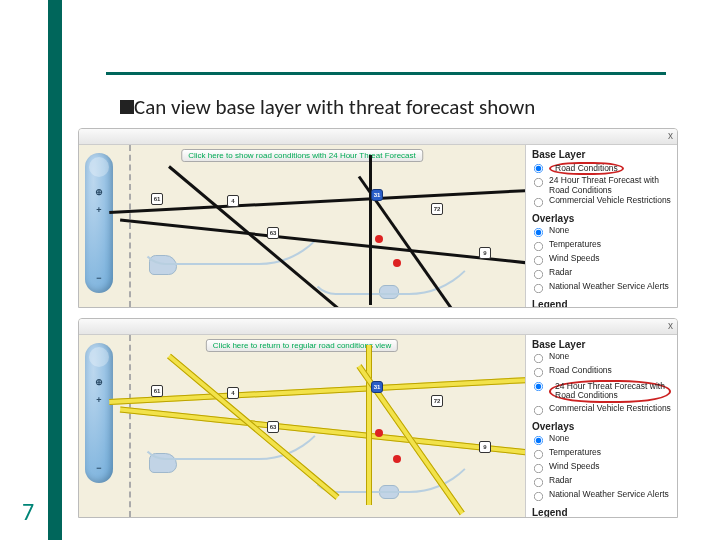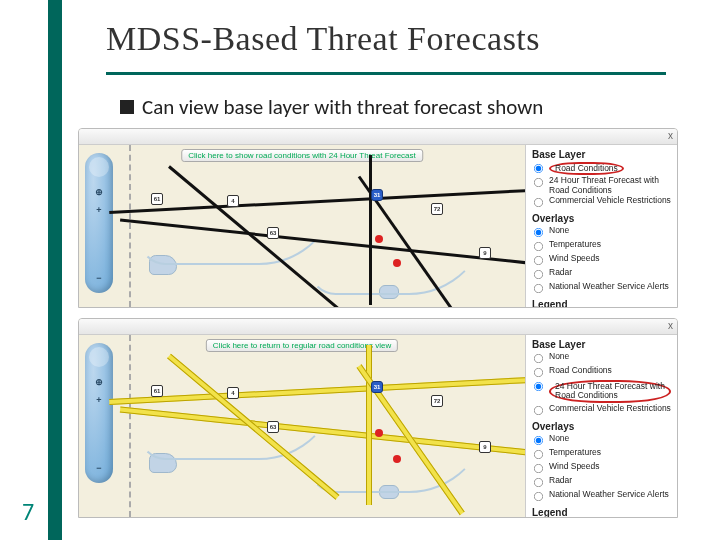--- a/index.html
+++ b/index.html
@@ -1,21 +1,21 @@
 <!DOCTYPE html>
 <html><head>
 <meta charset="utf-8">
 <style>
   * { margin: 0; padding: 0; box-sizing: border-box; }
   html, body { width: 720px; height: 540px; font-family: Georgia, 'Times New Roman', serif; background: #fff; overflow: hidden; }
   .slide { position: relative; width: 720px; height: 540px; background: #fff; }
   .accent-bar { position: absolute; left: 48px; top: 0; width: 14px; height: 540px; background: #00665b; }
   .title { position: absolute; left: 106px; top: 20px; font-size: 34px; color: #333; font-weight: 400; letter-spacing: 0.5px; }
   .title-underline { position: absolute; left: 106px; top: 72px; width: 560px; height: 3px; background: #00665b; }
-  .bullet-row { position: absolute; left: 120px; top: 94px; display: flex; align-items: center; gap: 8px; }
+  .bullet-row { position: absolute; left: 120px; top: 94px; display: flex; align-items: center; gap: 0; }
   .bullet-box { width: 14px; height: 14px; background: #222; }
   .bullet-text { font-family: Calibri, Arial, sans-serif; font-size: 21px; color: #222; }
   .page-num { position: absolute; left: 22px; bottom: 14px; font-family: Calibri, Arial, sans-serif; font-size: 24px; color: #008577; }
 
   .map-panel { position: absolute; left: 78px; width: 600px; height: 180px; border: 1px solid #bbb; border-radius: 4px 4px 0 0; background: #f6f3e7; overflow: hidden; }
   .map-panel.top { top: 128px; }
   .map-panel.bottom { top: 318px; height: 200px; }
 
   .map-topbar { height: 16px; background: linear-gradient(#fafafa,#e6e6e6); border-bottom: 1px solid #ccc; position: relative; }
   .map-topbar .close-x { position: absolute; right: 4px; top: 1px; font-family: Arial; font-size: 10px; color: #666; }
@@ -62,21 +62,20 @@
   
   .water { position: absolute; background: #c2d4e6; border: 1px solid #9fb8cc; }
 
   .border-dash { position: absolute; left: 50px; top: 0; width: 0; height: 100%; border-left: 2px dashed #aaa; }
 </style>
 </head>
 <body>
 
 <div class="slide">
   <div class="accent-bar"></div>
-  <div class="title">MDSS-Based Threat Forecasts</div>
   <div class="title-underline"></div>
 
   <div class="bullet-row">
     <div class="bullet-box"></div>
     <div class="bullet-text">Can view base layer with threat forecast shown</div>
   </div>
 
   <div class="map-panel top">
     <div class="map-topbar">
       <span class="close-x">x</span>

